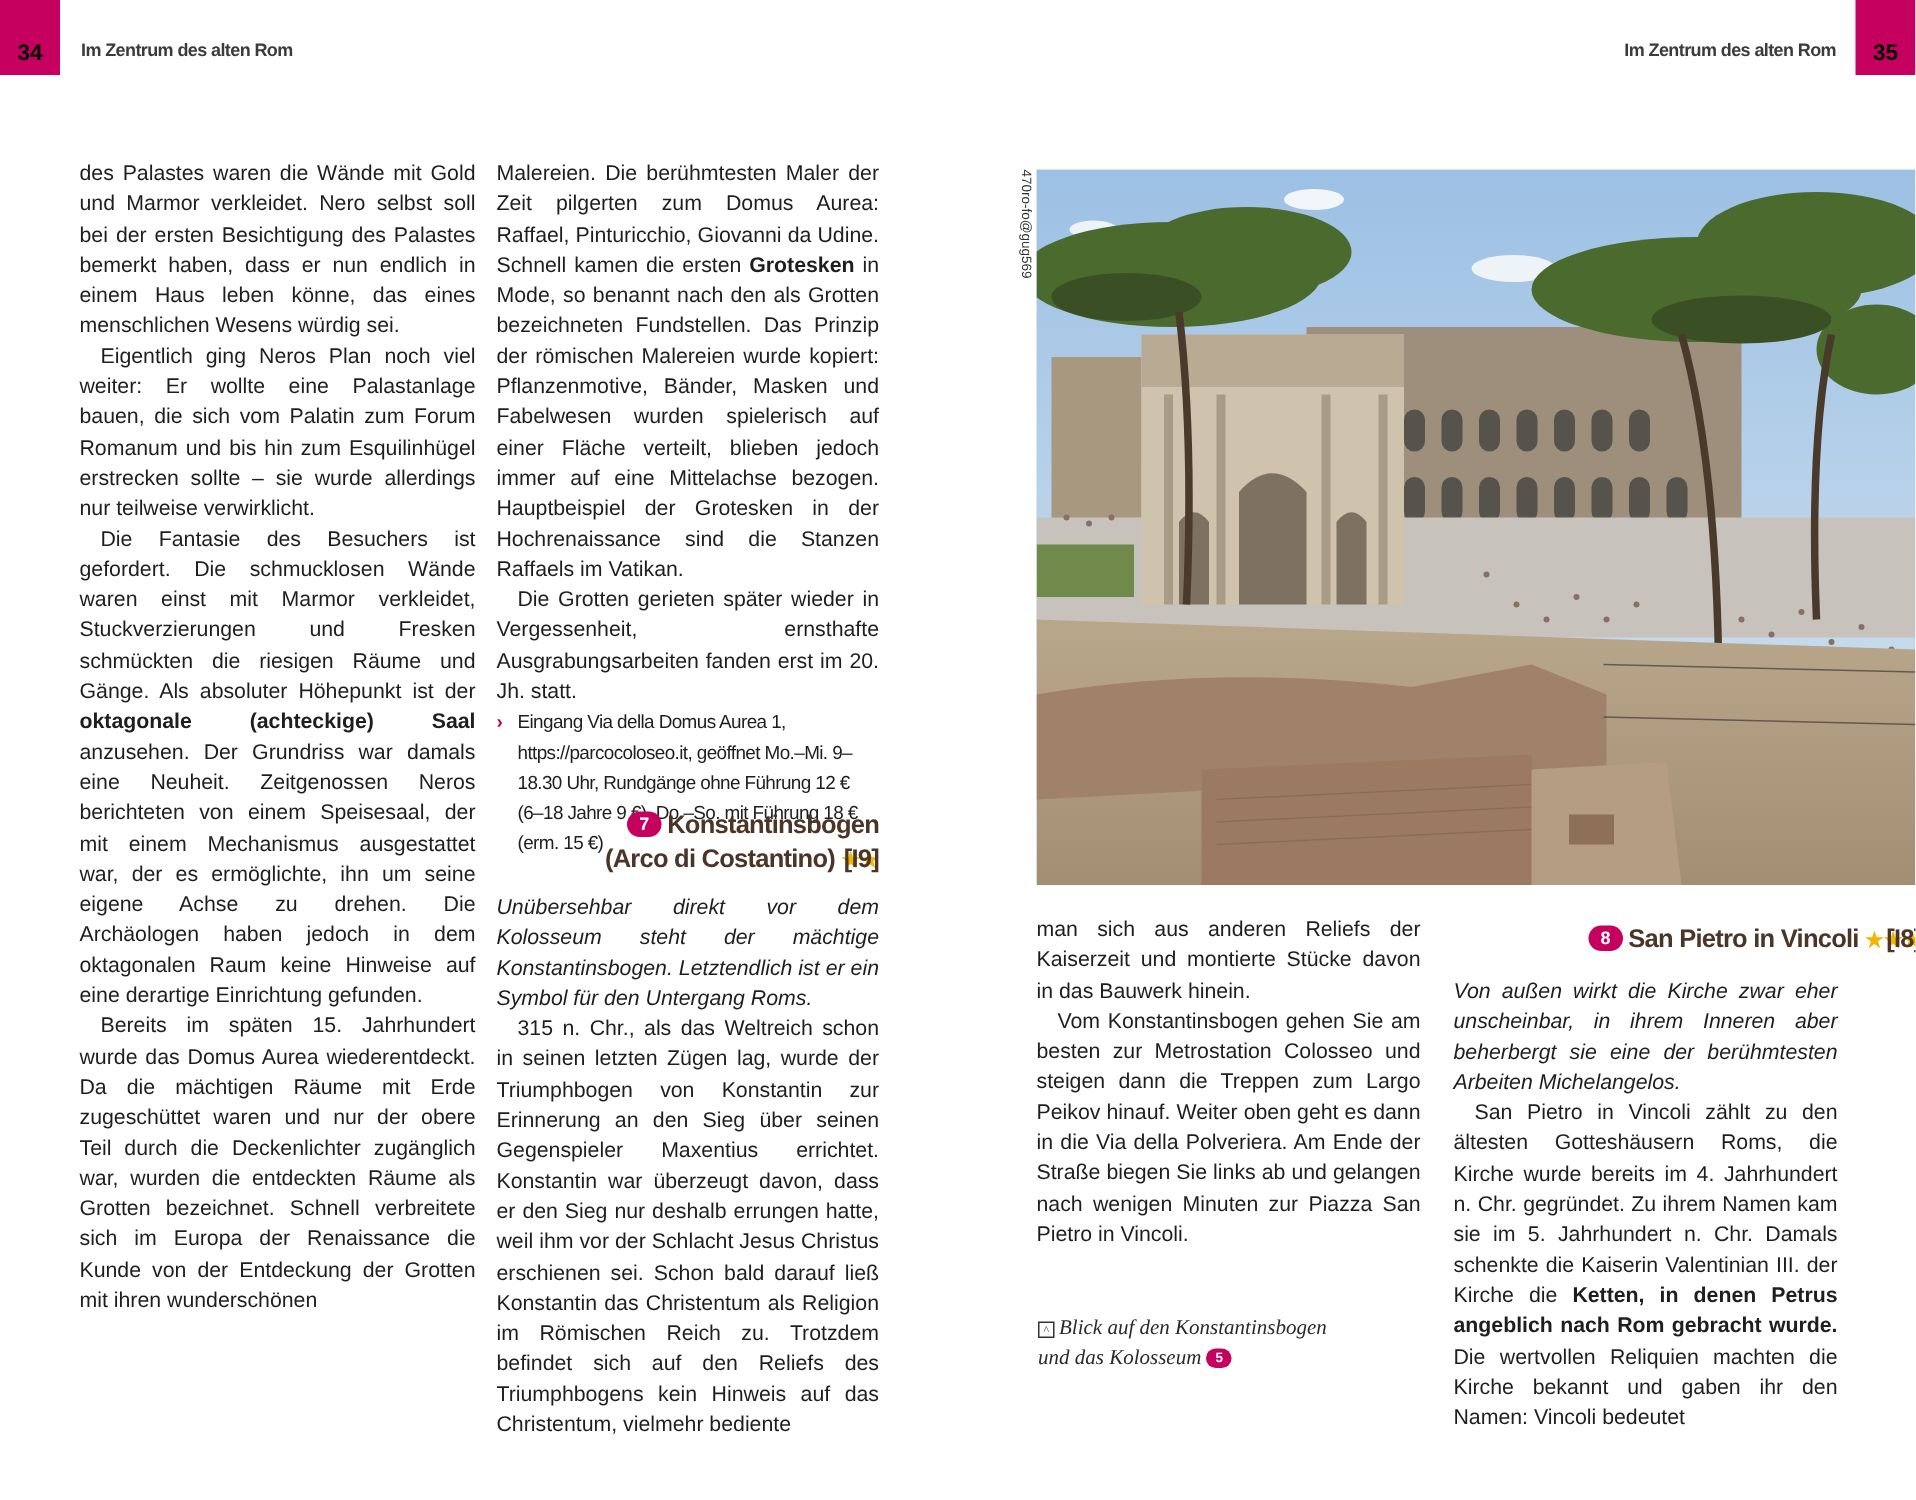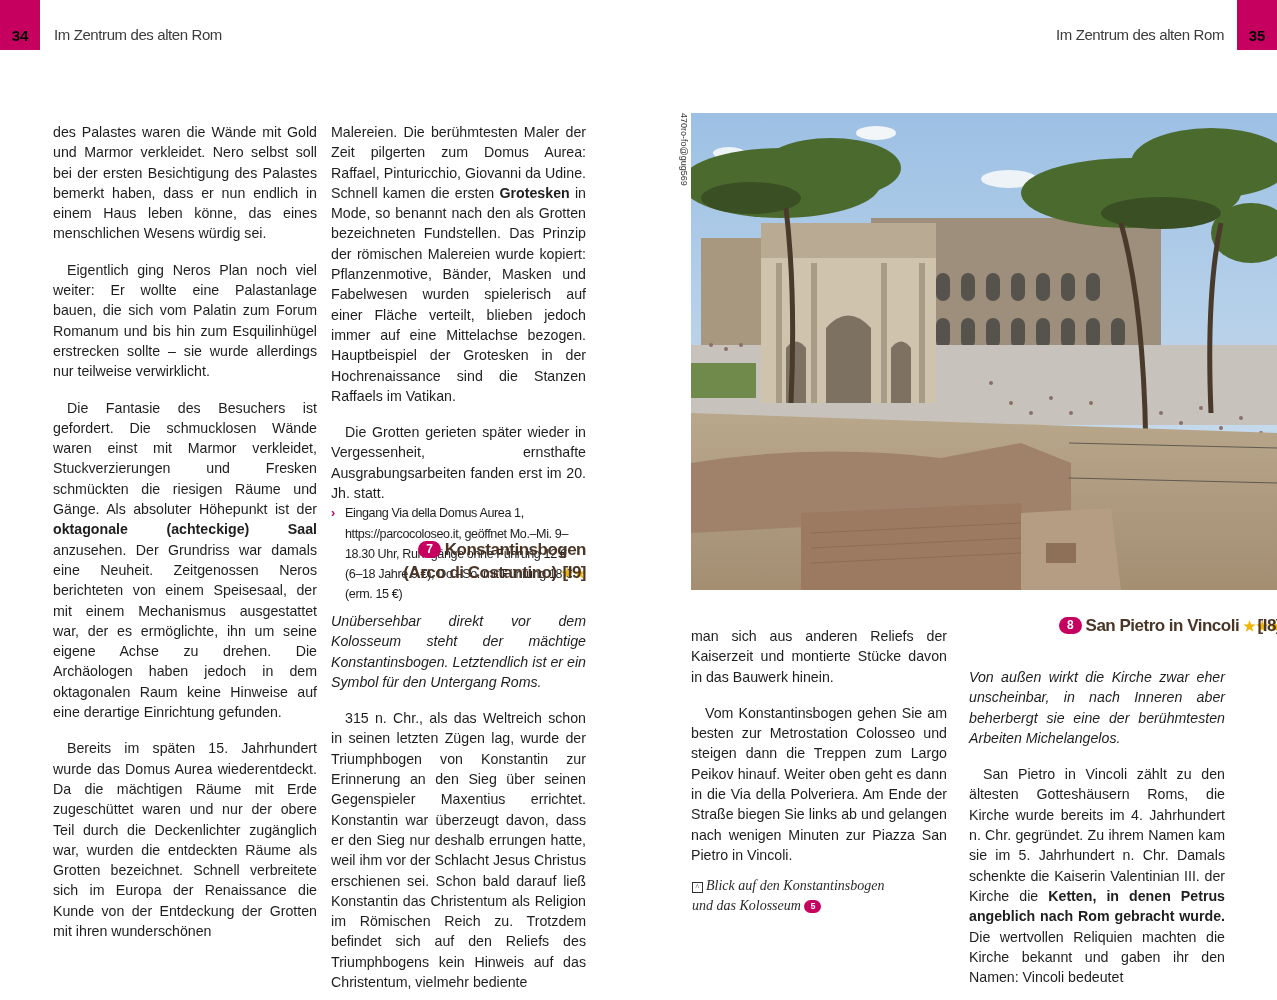--- a/index.html
+++ b/index.html
@@ -9,32 +9,32 @@
   .page-num {
     position: absolute; top: 0; height: 50px; width: 40px;
     background: #c6005f; color: #000000;
     font-family: "Liberation Sans", sans-serif; font-weight: bold;
     font-size: 15px; display: flex; align-items: flex-end; justify-content: center;
     padding-bottom: 6px;
   }
   .page-num.left { left: 0; }
   .page-num.right { right: 0; }
   .running-head {
-    position: absolute; top: 26px; font-size: 15px; color: #3b3b3b;
-    font-family: "Liberation Sans", sans-serif; letter-spacing: -0.4px;
+    position: absolute; top: 26px; font-size: 12px; color: #3b3b3b;
+    font-family: "Liberation Sans", sans-serif; letter-spacing: -0.4px; font-weight: bold;
   }
   .running-head.left { left: 54px; }
   .running-head.right { right: 53px; }
 
   .col {
     position: absolute; width: 264px;
     font-size: 14.2px; line-height: 20.3px; text-align: justify;
     hyphens: manual;
   }
-  .col p { text-indent: 0; margin-top: 16px; }
+  .col p { text-indent: 0; }
   .col p.indent { text-indent: 14px; }
   .col b { font-weight: bold; }
   .col .intro { font-style: italic; }
 
   #col1 { left: 53px; top: 106px; }
   #col2 { left: 331px; top: 106px; width: 255px; }
   #col3 { left: 691px; top: 610px; width: 256px; }
   #col4 { left: 969px; top: 651px; width: 256px; }
 
   .info {
@@ -238,15 +238,15 @@
 <div class="caption">
   <span class="cap-icon">^</span><span>Blick auf den Konstantinsbogen</span><br>
   <span>und das Kolosseum</span> <span class="mini-badge">5</span>
 </div>
 
 <div id="h8" class="heading">
   <span class="num-badge">8</span><span>San Pietro in Vincoli</span> <span class="stars">★★★</span><span class="grid-ref">[I8]</span>
 </div>
 
 <div class="col" id="col4">
-  <p class="intro">Von außen wirkt die Kirche zwar eher unscheinbar, in nach Inneren aber beherbergt sie eine der berühmtesten Arbeiten Michelangelos.</p>
+  <p class="intro">Von außen wirkt die Kirche zwar eher unscheinbar, in ihrem Inneren aber beherbergt sie eine der berühmtesten Arbeiten Michelangelos.</p>
   <p class="indent"><span>San Pietro in Vincoli zählt zu den ältesten Gotteshäusern Roms, die Kirche wurde bereits im 4. Jahrhundert n. Chr. gegründet. Zu ihrem Namen kam sie im 5. Jahrhundert n. Chr. Damals schenkte die Kaiserin Valentinian III. der Kirche die </span><b>Ketten, in denen Petrus angeblich nach Rom gebracht wurde.</b><span> Die wertvollen Reliquien machten die Kirche bekannt und gaben ihr den Namen: Vincoli bedeutet</span></p>
 </div>
 
 </body></html>

